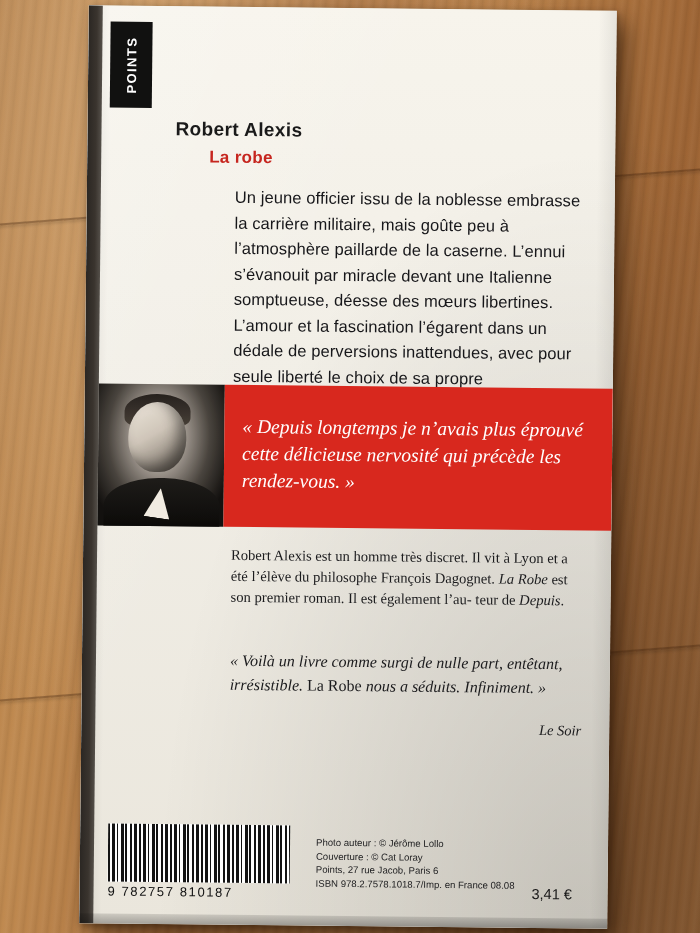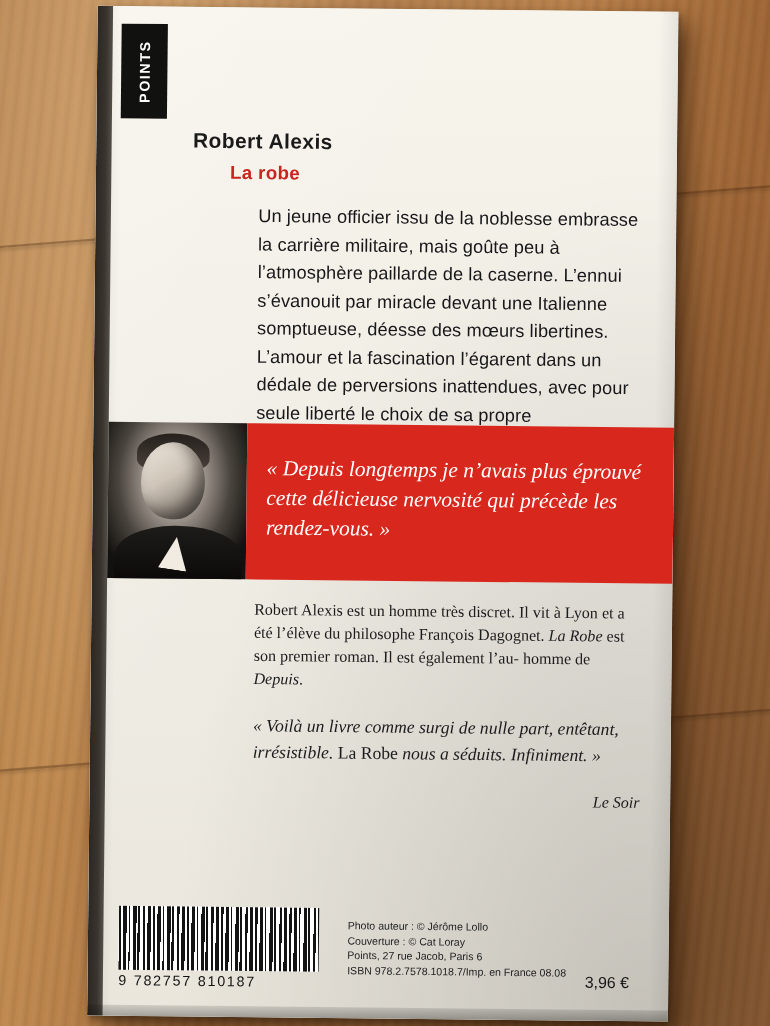--- a/index.html
+++ b/index.html
@@ -324,37 +324,37 @@
       </div>
       <div class="quote-band">
         <div class="qtext">« Depuis longtemps je n’avais plus éprouvé cette délicieuse nervosité qui précède les rendez-vous. »</div>
       </div>
     </div>
 
     <div class="bio">
       <span>Robert Alexis est un homme très discret. Il vit à Lyon</span>
       <span>et a été l’élève du philosophe François Dagognet.</span>
       <i>La Robe</i><span> est son premier roman. Il est également l’au-</span>
-      <span>homme de </span><i>Depuis</i><span>.</span>
+      <span>teur de </span><i>Depuis</i><span>.</span>
     </div>
 
     <div class="press-quote">
       <span>« Voilà un livre comme surgi de nulle part, entêtant, irrésistible. </span><span class="upright">La Robe</span><span> nous a séduits. Infiniment. »</span>
     </div>
     <div class="press-source">Le Soir</div>
 
     <div class="barcode-wrap">
       <div class="barcode"></div>
       <div class="barcode-num">9 782757 810187</div>
     </div>
 
     <div class="credits">
       <div>Photo auteur : © Jérôme Lollo</div>
       <div>Couverture : © Cat Loray</div>
       <div>Points, 27 rue Jacob, Paris 6</div>
       <div>ISBN 978.2.7578.1018.7/Imp. en France 08.08</div>
     </div>
 
-    <div class="price">3,96 €</div>
+    <div class="price">3,41 €</div>
 
     <div class="bottom-edge"></div>
   </div>
 </div>
 
 </body></html>

